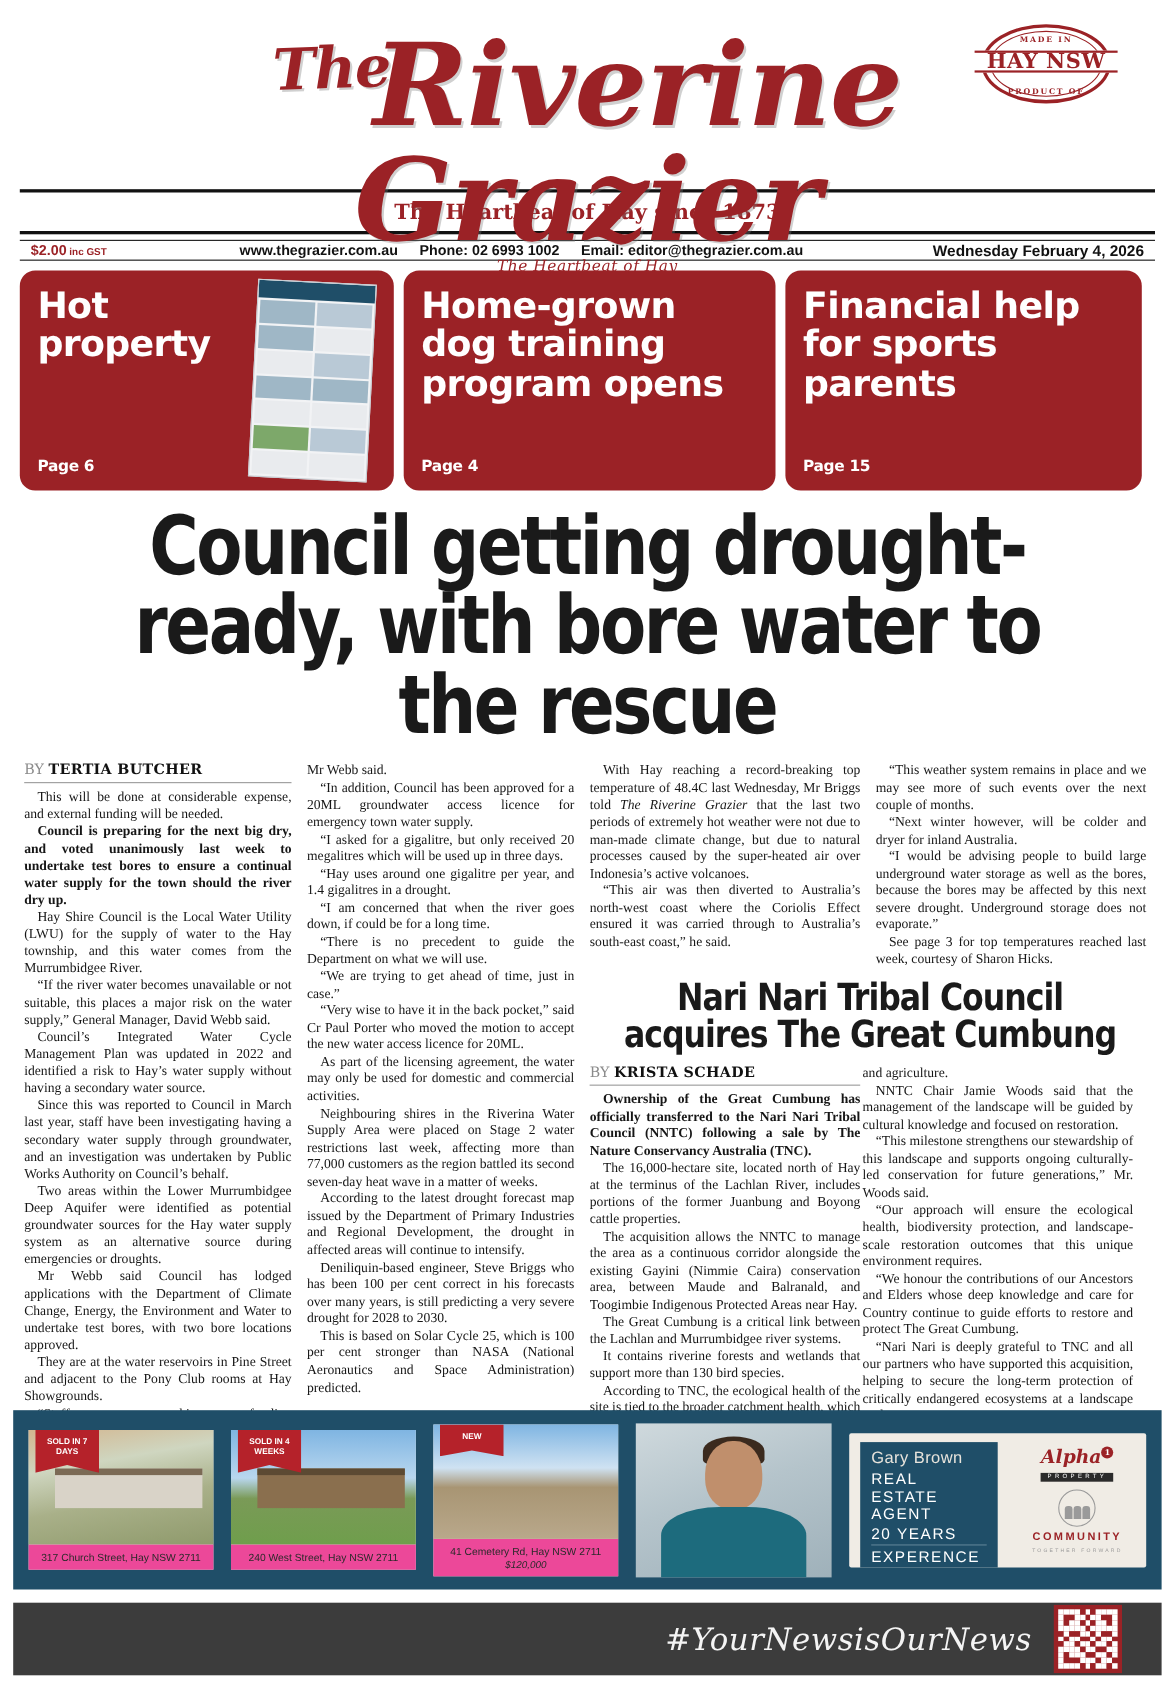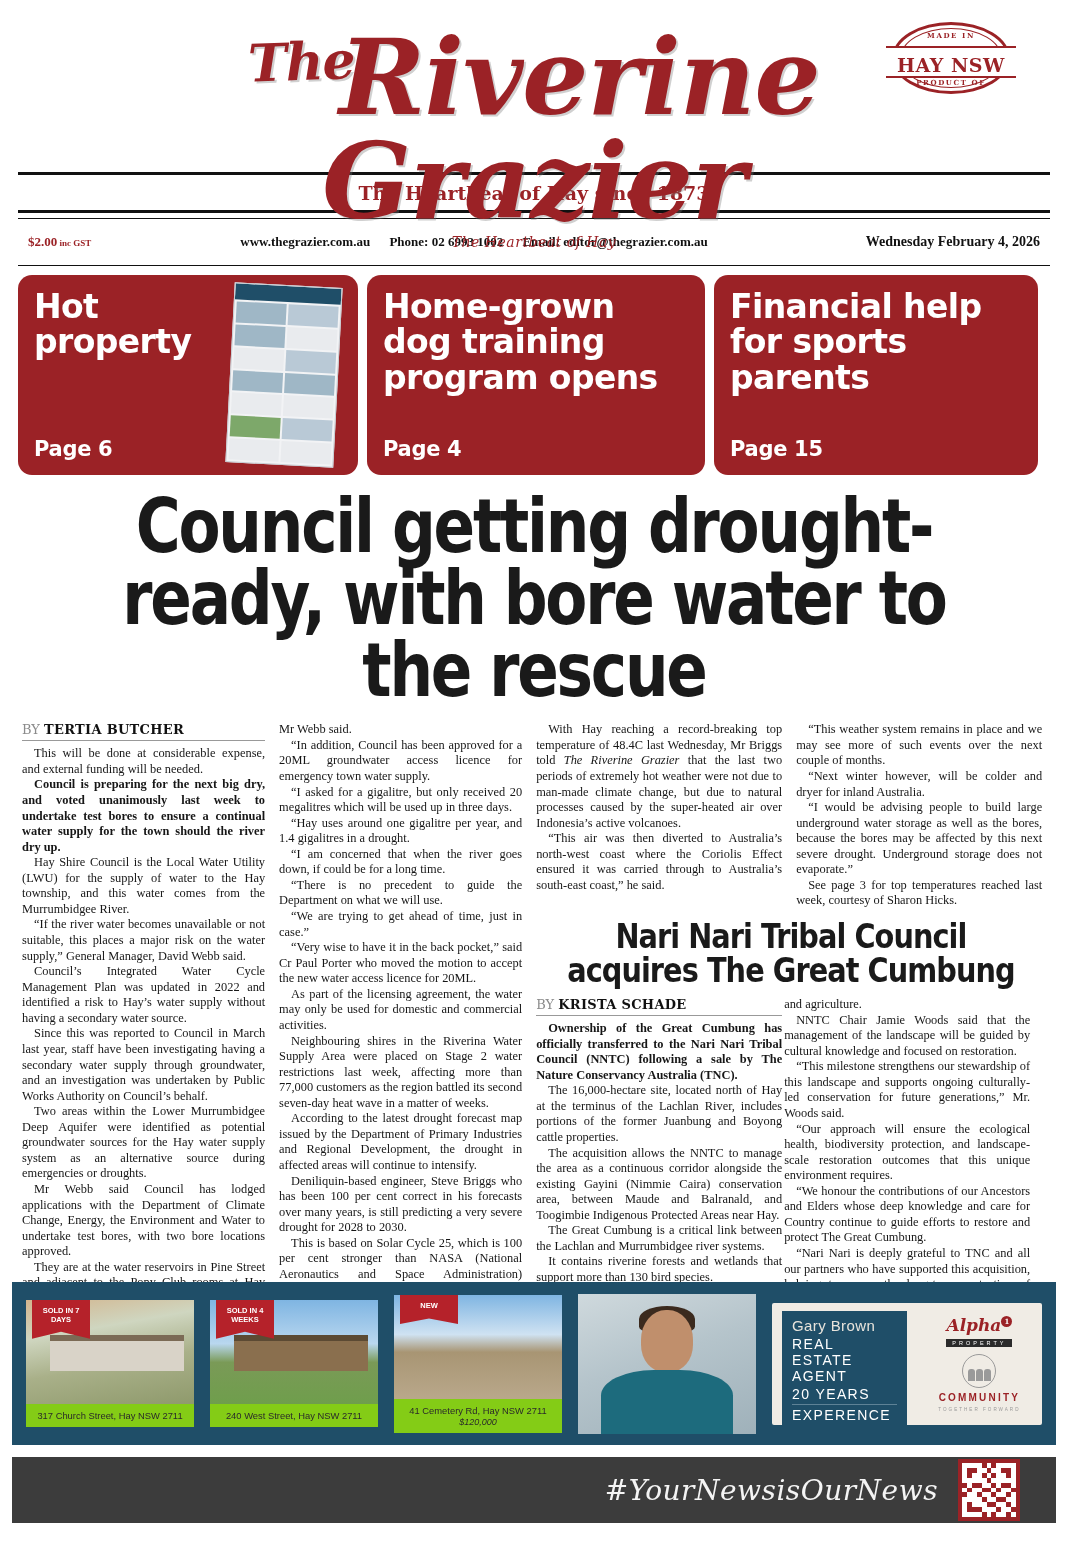--- a/index.html
+++ b/index.html
@@ -47,23 +47,23 @@
   }
   .hay-stamp .ellipse-outer {
     position: absolute; inset: 0;
     border: 3px solid #9B2226; border-radius: 50%;
   }
   .hay-stamp .ellipse-inner {
     position: absolute; left: 8px; top: 6px; right: 8px; bottom: 6px;
     border: 1.5px solid #9B2226; border-radius: 50%;
   }
   .hay-stamp .band {
-    position: absolute; left: -6px; right: -6px; top: 24px; height: 32px;
+    position: absolute; left: -6px; right: -6px; top: 24px; height: 20px;
     background: #fff; border-top: 2px solid #9B2226; border-bottom: 2px solid #9B2226;
-    display: flex; align-items: flex-end; justify-content: center;
+    display: flex; align-items: center; justify-content: center;
   }
   .hay-stamp .band span {
     font-family: "DejaVu Serif", serif; font-weight: bold;
     font-size: 19px; color: #9B2226; letter-spacing: 0.5px;
   }
   .hay-stamp .arc-top, .hay-stamp .arc-bot {
     position: absolute; left: 0; right: 0; text-align: center;
     font-family: "DejaVu Serif", serif; font-weight: bold;
     font-size: 7px; color: #9B2226; letter-spacing: 1.6px;
   }
@@ -73,24 +73,24 @@
   .rule-thick { height: 3px; background: #111; margin: 4px 18px 0 18px; }
   .tagline-bar {
     text-align: center; padding: 7px 0 6px 0;
     font-family: "DejaVu Serif", serif; font-weight: bold;
     font-size: 19px; color: #9B2226;
   }
   .rule-thick2 { height: 3px; background: #111; margin: 0 18px; }
 
   
   .infobar {
-    margin: 5px 18px 0 18px; height: 48px;
+    margin: 5px 18px 0 18px; height: 19px;
     border-top: 1px solid #111; border-bottom: 1px solid #111;
     display: flex; align-items: center;
-    font-family: Liberation Serif, serif;
+    font-family: Liberation Sans, sans-serif;
   }
   .infobar .price { color: #9B2226; font-weight: bold; font-size: 13px; padding-left: 10px; width: 130px; }
   .infobar .price .gst { font-size: 9px; }
   .infobar .center { flex: 1; text-align: center; font-weight: bold; font-size: 13px; color: #111; }
   .infobar .center span { margin: 0 8px; }
   .infobar .date { width: 250px; text-align: right; padding-right: 10px; font-weight: bold; font-size: 14px; color: #111; }
 
   
   .teasers { display: flex; gap: 9px; margin: 9px 18px 0 18px; height: 200px; }
   .teaser {
@@ -102,21 +102,21 @@
   .teaser.t2 { width: 338px; }
   .teaser.t3 { width: 324px; }
   .teaser-head {
     font-family: "DejaVu Sans", sans-serif; font-weight: bold;
     font-size: 33px; line-height: 1.07; letter-spacing: -0.6px;
     max-width: 200px;
   }
   .teaser.t2 .teaser-head, .teaser.t3 .teaser-head { max-width: 300px; }
   .teaser-page {
     font-family: "DejaVu Sans", sans-serif; font-weight: bold;
-    font-size: 21px; letter-spacing: -0.3px;
+    font-size: 14px; letter-spacing: -0.3px;
   }
   .teaser-thumb {
     position: absolute; right: 20px; top: 10px;
     width: 108px; height: 180px;
     background: #f2f3f5; border: 1px solid #c7ccd2;
     transform: rotate(3deg);
     display: grid; grid-template-rows: 16px 1fr; overflow: hidden;
   }
   .thumb-head { background: #1F4E68; }
   .thumb-grid { display: grid; grid-template-columns: 1fr 1fr; gap: 2px; padding: 2px; }
@@ -189,21 +189,21 @@
     position: absolute; left: 6px; top: 0; width: 58px;
     background: #B5222A; color: #fff;
     font-family: "Liberation Sans", sans-serif; font-weight: bold;
     font-size: 7.5px; line-height: 1.25; text-align: center;
     padding: 6px 3px 14px 3px;
     clip-path: polygon(0 0,100% 0,100% 100%,50% 82%,0 100%);
   }
   .prop-caption {
     font-family: "Liberation Sans", sans-serif;
     font-size: 9.4px; color: #2a2a2a; text-align: center;
-    padding: 6px 2px; background: #84cc16;
+    padding: 6px 2px; background: #ec4899;
   }
   .prop-caption .price { display: block; font-style: italic; font-size: 9px; margin-top: 1px; }
 
   .agent-photo {
     width: 178px; height: 140px;
     background: linear-gradient(160deg,#cfd9dd 0%,#b5c4cb 45%,#9fb1ba 100%);
     position: relative; overflow: hidden;
   }
   .agent-photo .head { position: absolute; left: 50%; top: 16px; transform: translateX(-50%); width: 52px; height: 62px; background: #c08f6c; border-radius: 48% 48% 44% 44%; }
   .agent-photo .hair { position: absolute; left: 50%; top: 12px; transform: translateX(-50%); width: 56px; height: 26px; background: #3b2a1e; border-radius: 50% 50% 20% 20%; }

